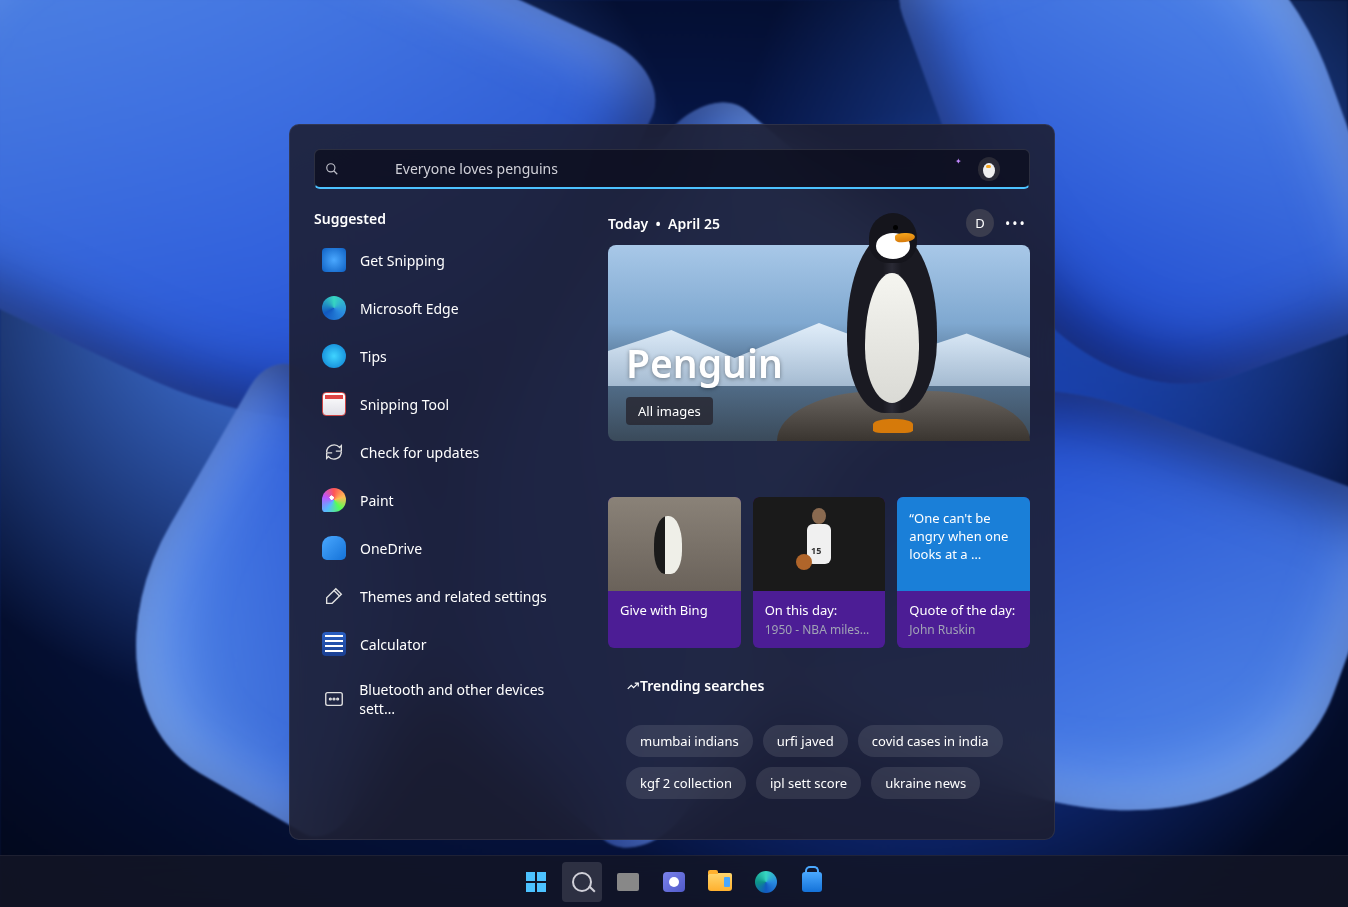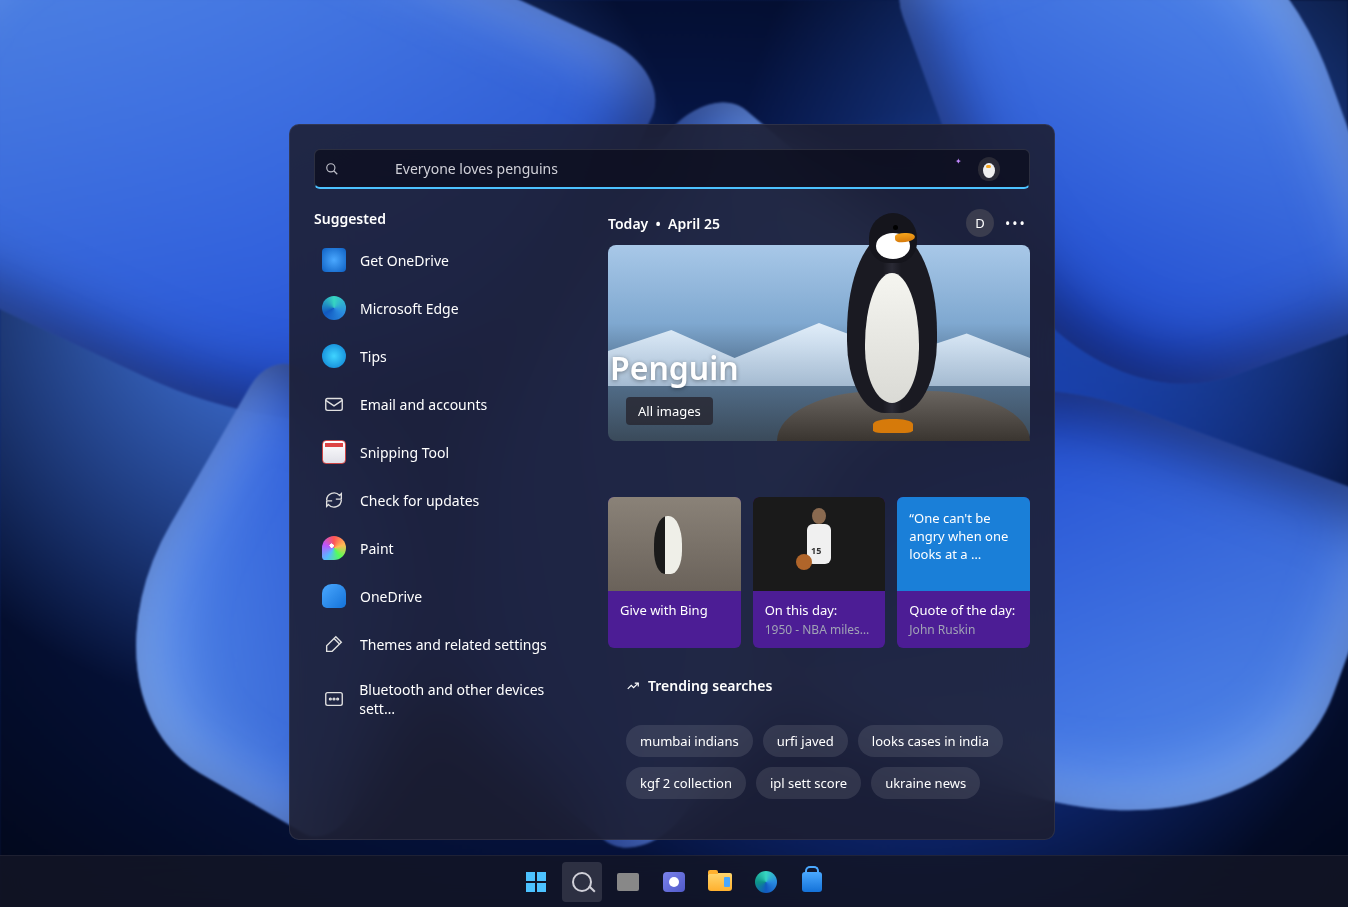--- a/index.html
+++ b/index.html
@@ -101,21 +101,21 @@
 
 .hero-card {
   height: 210px; border-radius: 8px; position: relative; overflow: visible;
   background: linear-gradient(180deg,#a8c8e8 0%,#7fa8d0 40%,#5a7a9a 60%,#3a4a5a 100%);
   margin-bottom: 12px; cursor:pointer;
 }
 .hero-mountains{position:absolute;bottom:55px;left:0;right:0;height:70px;
   background:linear-gradient(180deg,rgba(240,248,255,0.9),rgba(200,220,240,0.7));
   clip-path:polygon(0 100%,0 50%,15% 20%,30% 60%,50% 10%,70% 55%,85% 25%,100% 60%,100% 100%);}
 .hero-rock{position:absolute;bottom:0;left:40%;right:0;height:50px;background:linear-gradient(#6a6560,#3a3530);border-radius:40% 40% 0 0/100% 100% 0 0;}
-.hero-title{position:absolute;left:2px;bottom:52px;font-size:32px;font-weight:600;color:#fff;text-shadow:0 1px 4px rgba(0,0,0,0.4);}
+.hero-title{position:absolute;left:18px;bottom:52px;font-size:39px;font-weight:600;color:#fff;text-shadow:0 1px 4px rgba(0,0,0,0.4);}
 .all-images-btn{position:absolute;left:18px;bottom:16px;background:rgba(40,40,50,0.85);padding:5px 12px;border-radius:4px;font-size:13px;cursor:pointer;}
 .hero-penguin{position:absolute;right:80px;bottom:8px;width:115px;height:230px;}
 .hp-body{position:absolute;width:90px;height:180px;left:12px;top:30px;background:linear-gradient(90deg,#1a1a22 40%,#2a2a35 50%,#1a1a22 60%);border-radius:48% 48% 42% 42%/55% 55% 40% 40%;}
 .hp-belly{position:absolute;width:54px;height:130px;left:30px;top:70px;background:linear-gradient(#f5f5f0,#dadad5);border-radius:50%/55% 55% 42% 42%;}
 .hp-head{position:absolute;width:48px;height:50px;left:34px;top:10px;background:#15151c;border-radius:55% 55% 45% 45%;}
 .hp-cheek{position:absolute;width:34px;height:26px;left:41px;top:30px;background:#fff;border-radius:50%;}
 .hp-beak{position:absolute;width:20px;height:9px;left:60px;top:30px;background:linear-gradient(#f7a51c,#d67a0a);border-radius:40% 60% 60% 40%;transform:rotate(-5deg);}
 .hp-eye{position:absolute;width:5px;height:5px;left:58px;top:22px;background:#000;border-radius:50%;}
 .hp-feet{position:absolute;width:40px;height:14px;left:38px;bottom:0;background:#d67a0a;border-radius:40% 40% 20% 20%;}
 
@@ -129,21 +129,21 @@
 .nba-body{position:absolute;width:24px;height:40px;left:13px;top:20px;background:#f0f0f0;border-radius:6px;}
 .nba-head{position:absolute;width:14px;height:16px;left:18px;top:4px;background:#8a6a50;border-radius:50%;}
 .nba-num{position:absolute;left:17px;top:40px;font-size:9px;color:#333;font-weight:bold;}
 .nba-ball{position:absolute;width:16px;height:16px;left:2px;top:50px;background:#b0652a;border-radius:50%;}
 .mi-quote{background:#1a7fd8;padding:12px;color:#fff;font-size:13px;line-height:1.4;}
 .mini-text{padding:10px 12px;}
 .mini-title{font-size:13px;color:#fff;}
 .mini-sub{font-size:12px;color:#a0a3b5;margin-top:2px;}
 
 .trending-box{background:#20223500;padding:4px 0;}
-.trending-header{display:flex;align-items:center;gap:8px;font-size:14px;font-weight:600;margin:8px 0 0 18px;}
+.trending-header{display:flex;align-items:center;font-size:14px;font-weight:600;margin:8px 0 0 18px;}
 .chips{display:flex;flex-wrap:wrap;gap:10px;padding:0 18px 12px;margin-top:30px;}
 .chip{background:rgba(255,255,255,0.10);padding:7px 14px;border-radius:16px;font-size:13px;cursor:pointer;}
 
 .taskbar{
   position:absolute;left:0;right:0;bottom:0;height:52px;
   background:rgba(20,22,38,0.82);backdrop-filter:blur(20px);
   border-top:1px solid rgba(255,255,255,0.06);
   display:flex;align-items:center;justify-content:center;gap:6px;
 }
 .tb-btn{width:40px;height:40px;border-radius:4px;display:flex;align-items:center;justify-content:center;cursor:pointer;}
@@ -190,38 +190,29 @@
       </div>
     </div>
   </div>
 
   <div class="body-area">
     <div class="left-col">
       <div class="suggested-header">Suggested</div>
       <div class="suggested-list">
         <div class="suggested-item">
           <div class="app-icon ic-getstarted"></div>
-          <span>Get OneDrive</span>
+          <span>Get Snipping</span>
         </div>
         <div class="suggested-item">
           <div class="app-icon ic-edge"></div>
           <span>Microsoft Edge</span>
         </div>
         <div class="suggested-item">
           <div class="app-icon ic-tips"></div>
           <span>Tips</span>
-        </div>
-        <div class="suggested-item">
-          <div class="app-icon ic-mail">
-              <svg width="22" height="22" viewBox="0 0 24 24" fill="none" stroke-width="1.5">
-                <rect x="3" y="6" width="18" height="13" rx="2"></rect>
-                <path d="M3 8l9 6 9-6"></path>
-              </svg>
-            </div>
-          <span>Email and accounts</span>
         </div>
         <div class="suggested-item">
           <div class="app-icon ic-snip"></div>
           <span>Snipping Tool</span>
         </div>
         <div class="suggested-item">
           <div class="app-icon ic-update">
               <svg width="22" height="22" viewBox="0 0 24 24" fill="none" stroke-width="1.5">
                 <path d="M4 12a8 8 0 0 1 14-5l2-2v6h-6"></path>
                 <path d="M20 12a8 8 0 0 1-14 5l-2 2v-6h6"></path>
@@ -238,20 +229,24 @@
           <span>OneDrive</span>
         </div>
         <div class="suggested-item">
           <div class="app-icon ic-themes">
               <svg width="22" height="22" viewBox="0 0 24 24" fill="none" stroke-width="1.5">
                 <path d="M14 4l6 6-10 10H4v-6z"></path>
                 <path d="M12 6l6 6"></path>
               </svg>
             </div>
           <span>Themes and related settings</span>
+        </div>
+        <div class="suggested-item">
+          <div class="app-icon ic-calc"></div>
+          <span>Calculator</span>
         </div>
         <div class="suggested-item">
           <div class="app-icon ic-bt">
               <svg width="22" height="22" viewBox="0 0 24 24" fill="none" stroke-width="1.5">
                 <rect x="3" y="5" width="18" height="14" rx="2"></rect>
                 <circle cx="8" cy="12" r="1"></circle>
                 <circle cx="12" cy="12" r="1"></circle>
                 <circle cx="16" cy="12" r="1"></circle>
               </svg>
             </div>
@@ -327,21 +322,21 @@
         <div class="trending-header">
           <svg width="14" height="14" viewBox="0 0 24 24" fill="none" stroke="#fff" stroke-width="2">
               <path d="M3 17l6-6 4 4 8-8"></path>
               <path d="M15 7h6v6"></path>
             </svg>
           <span>Trending searches</span>
         </div>
         <div class="chips">
           <div class="chip">mumbai indians</div>
           <div class="chip">urfi javed</div>
-          <div class="chip">looks cases in india</div>
+          <div class="chip">covid cases in india</div>
           <div class="chip">kgf 2 collection</div>
           <div class="chip">ipl sett score</div>
           <div class="chip">ukraine news</div>
         </div>
       </div>
     </div>
   </div>
 </div>
 
 <div class="taskbar">

